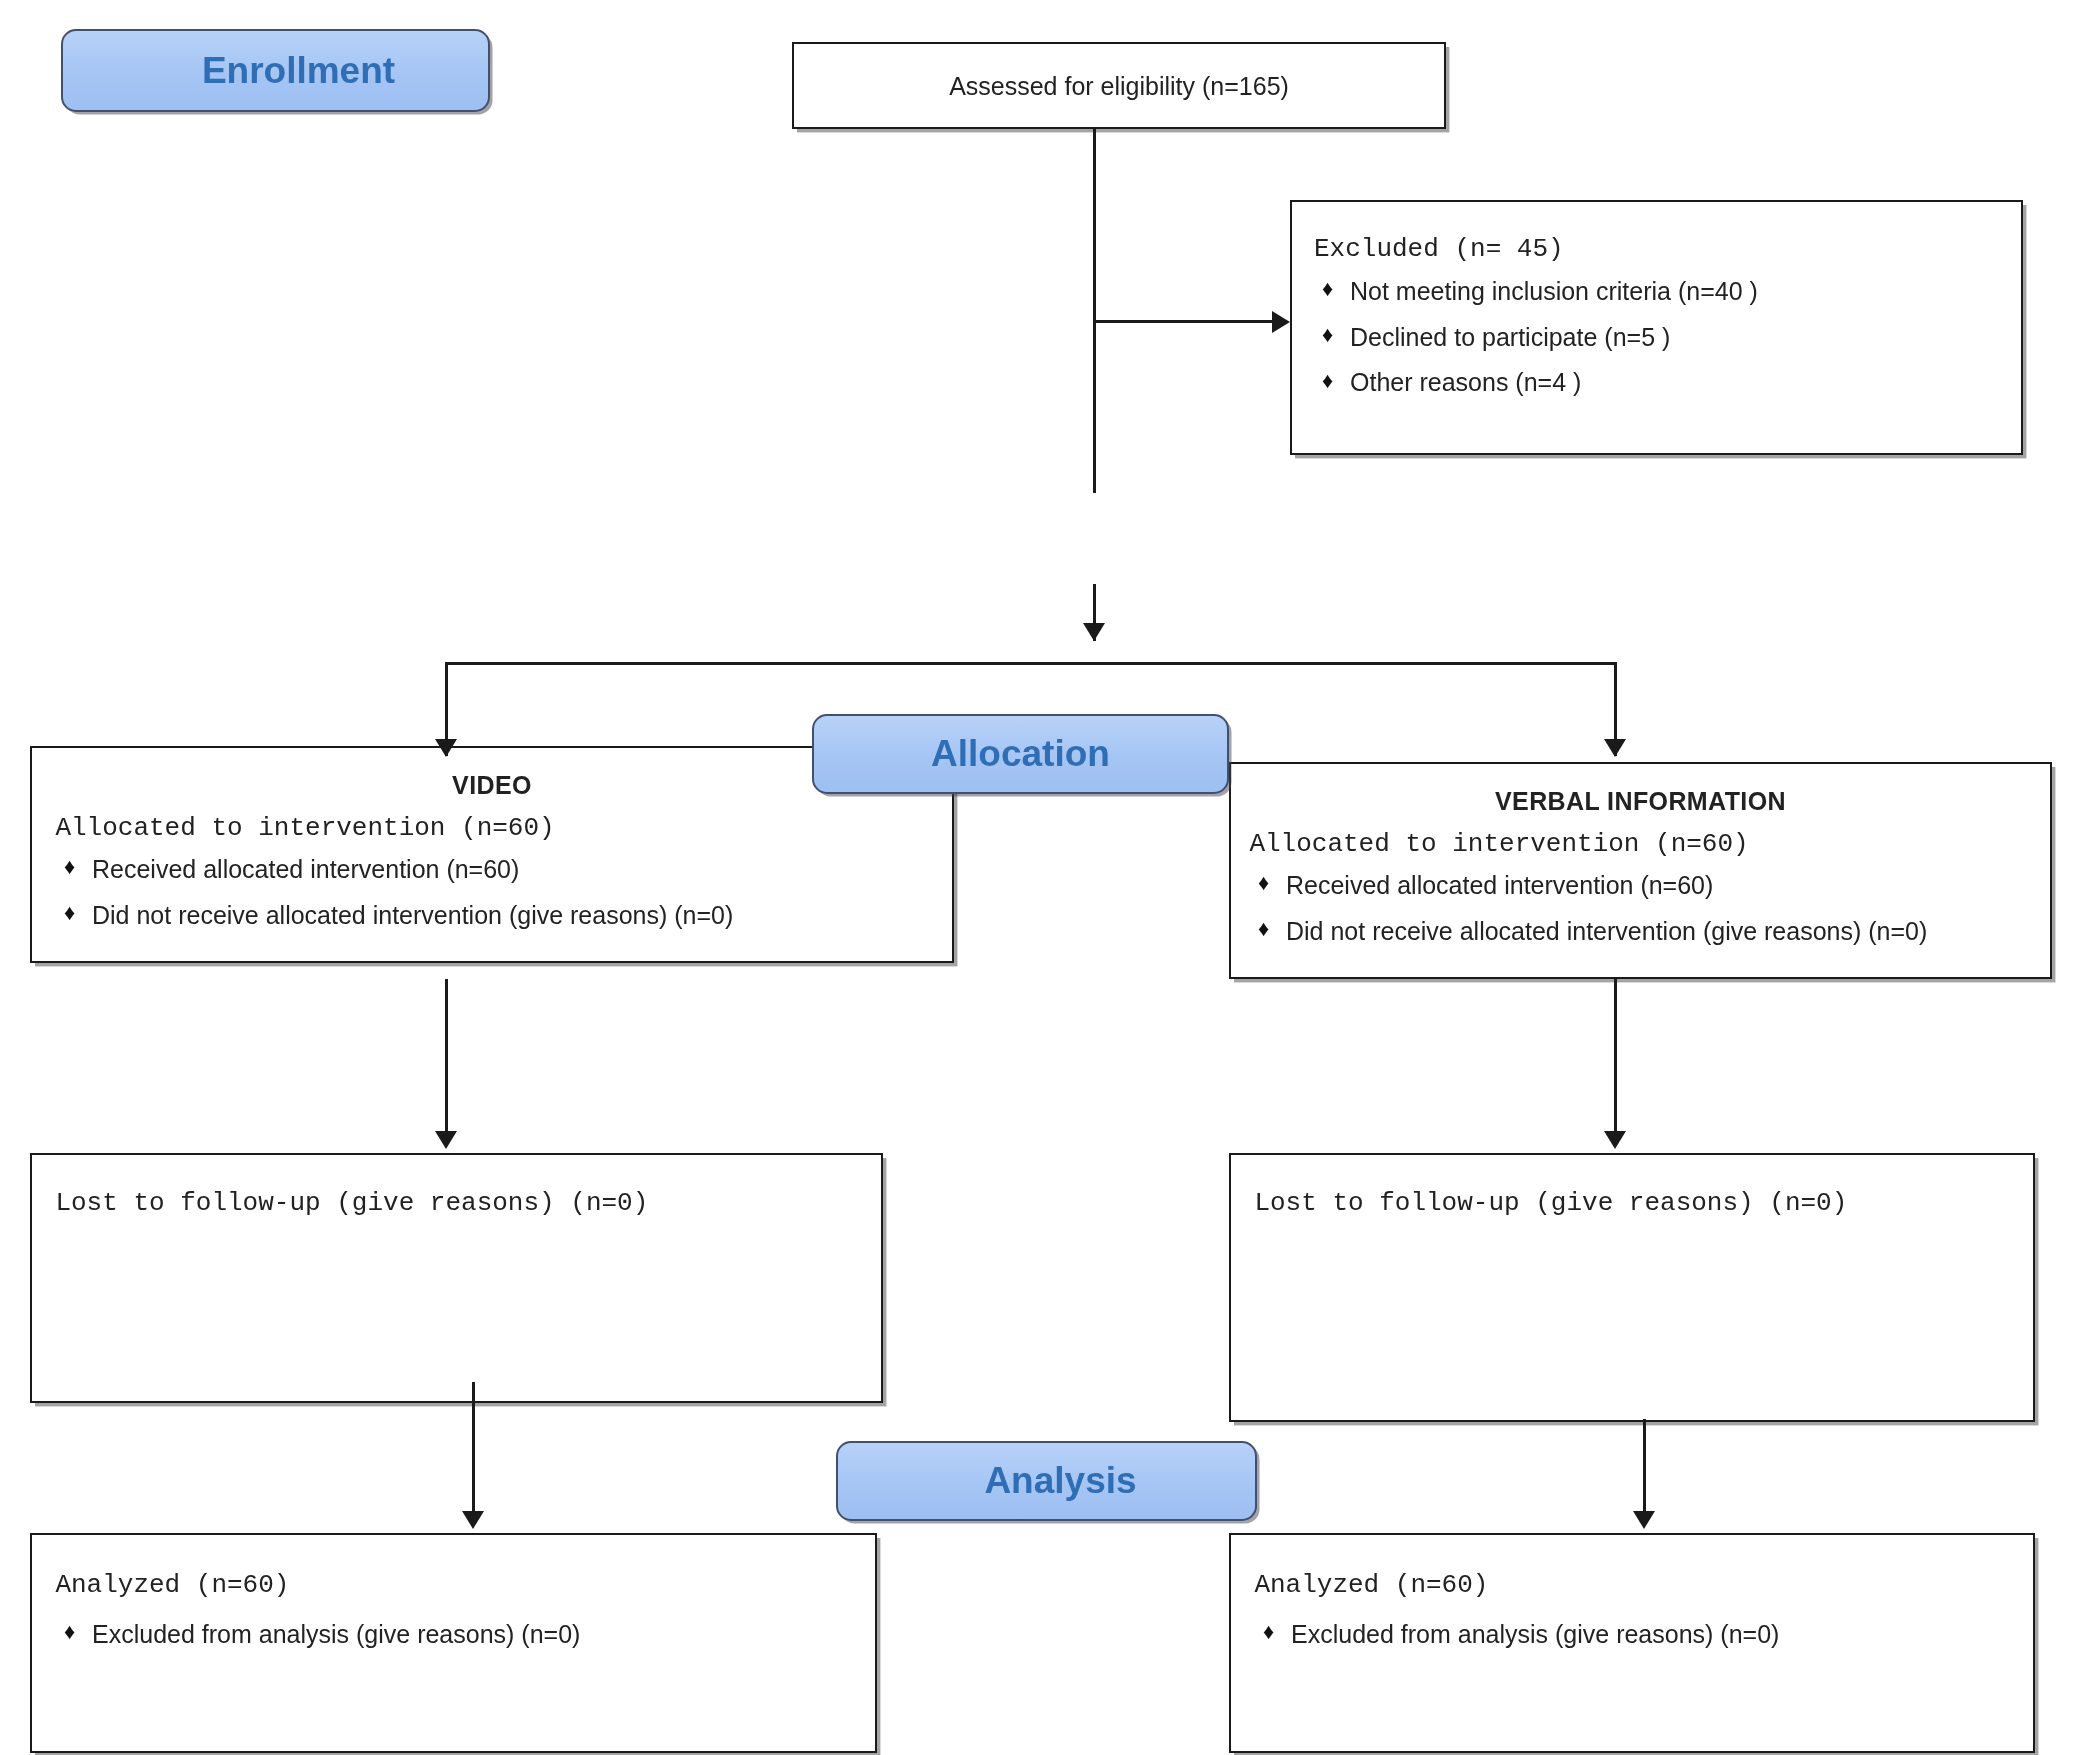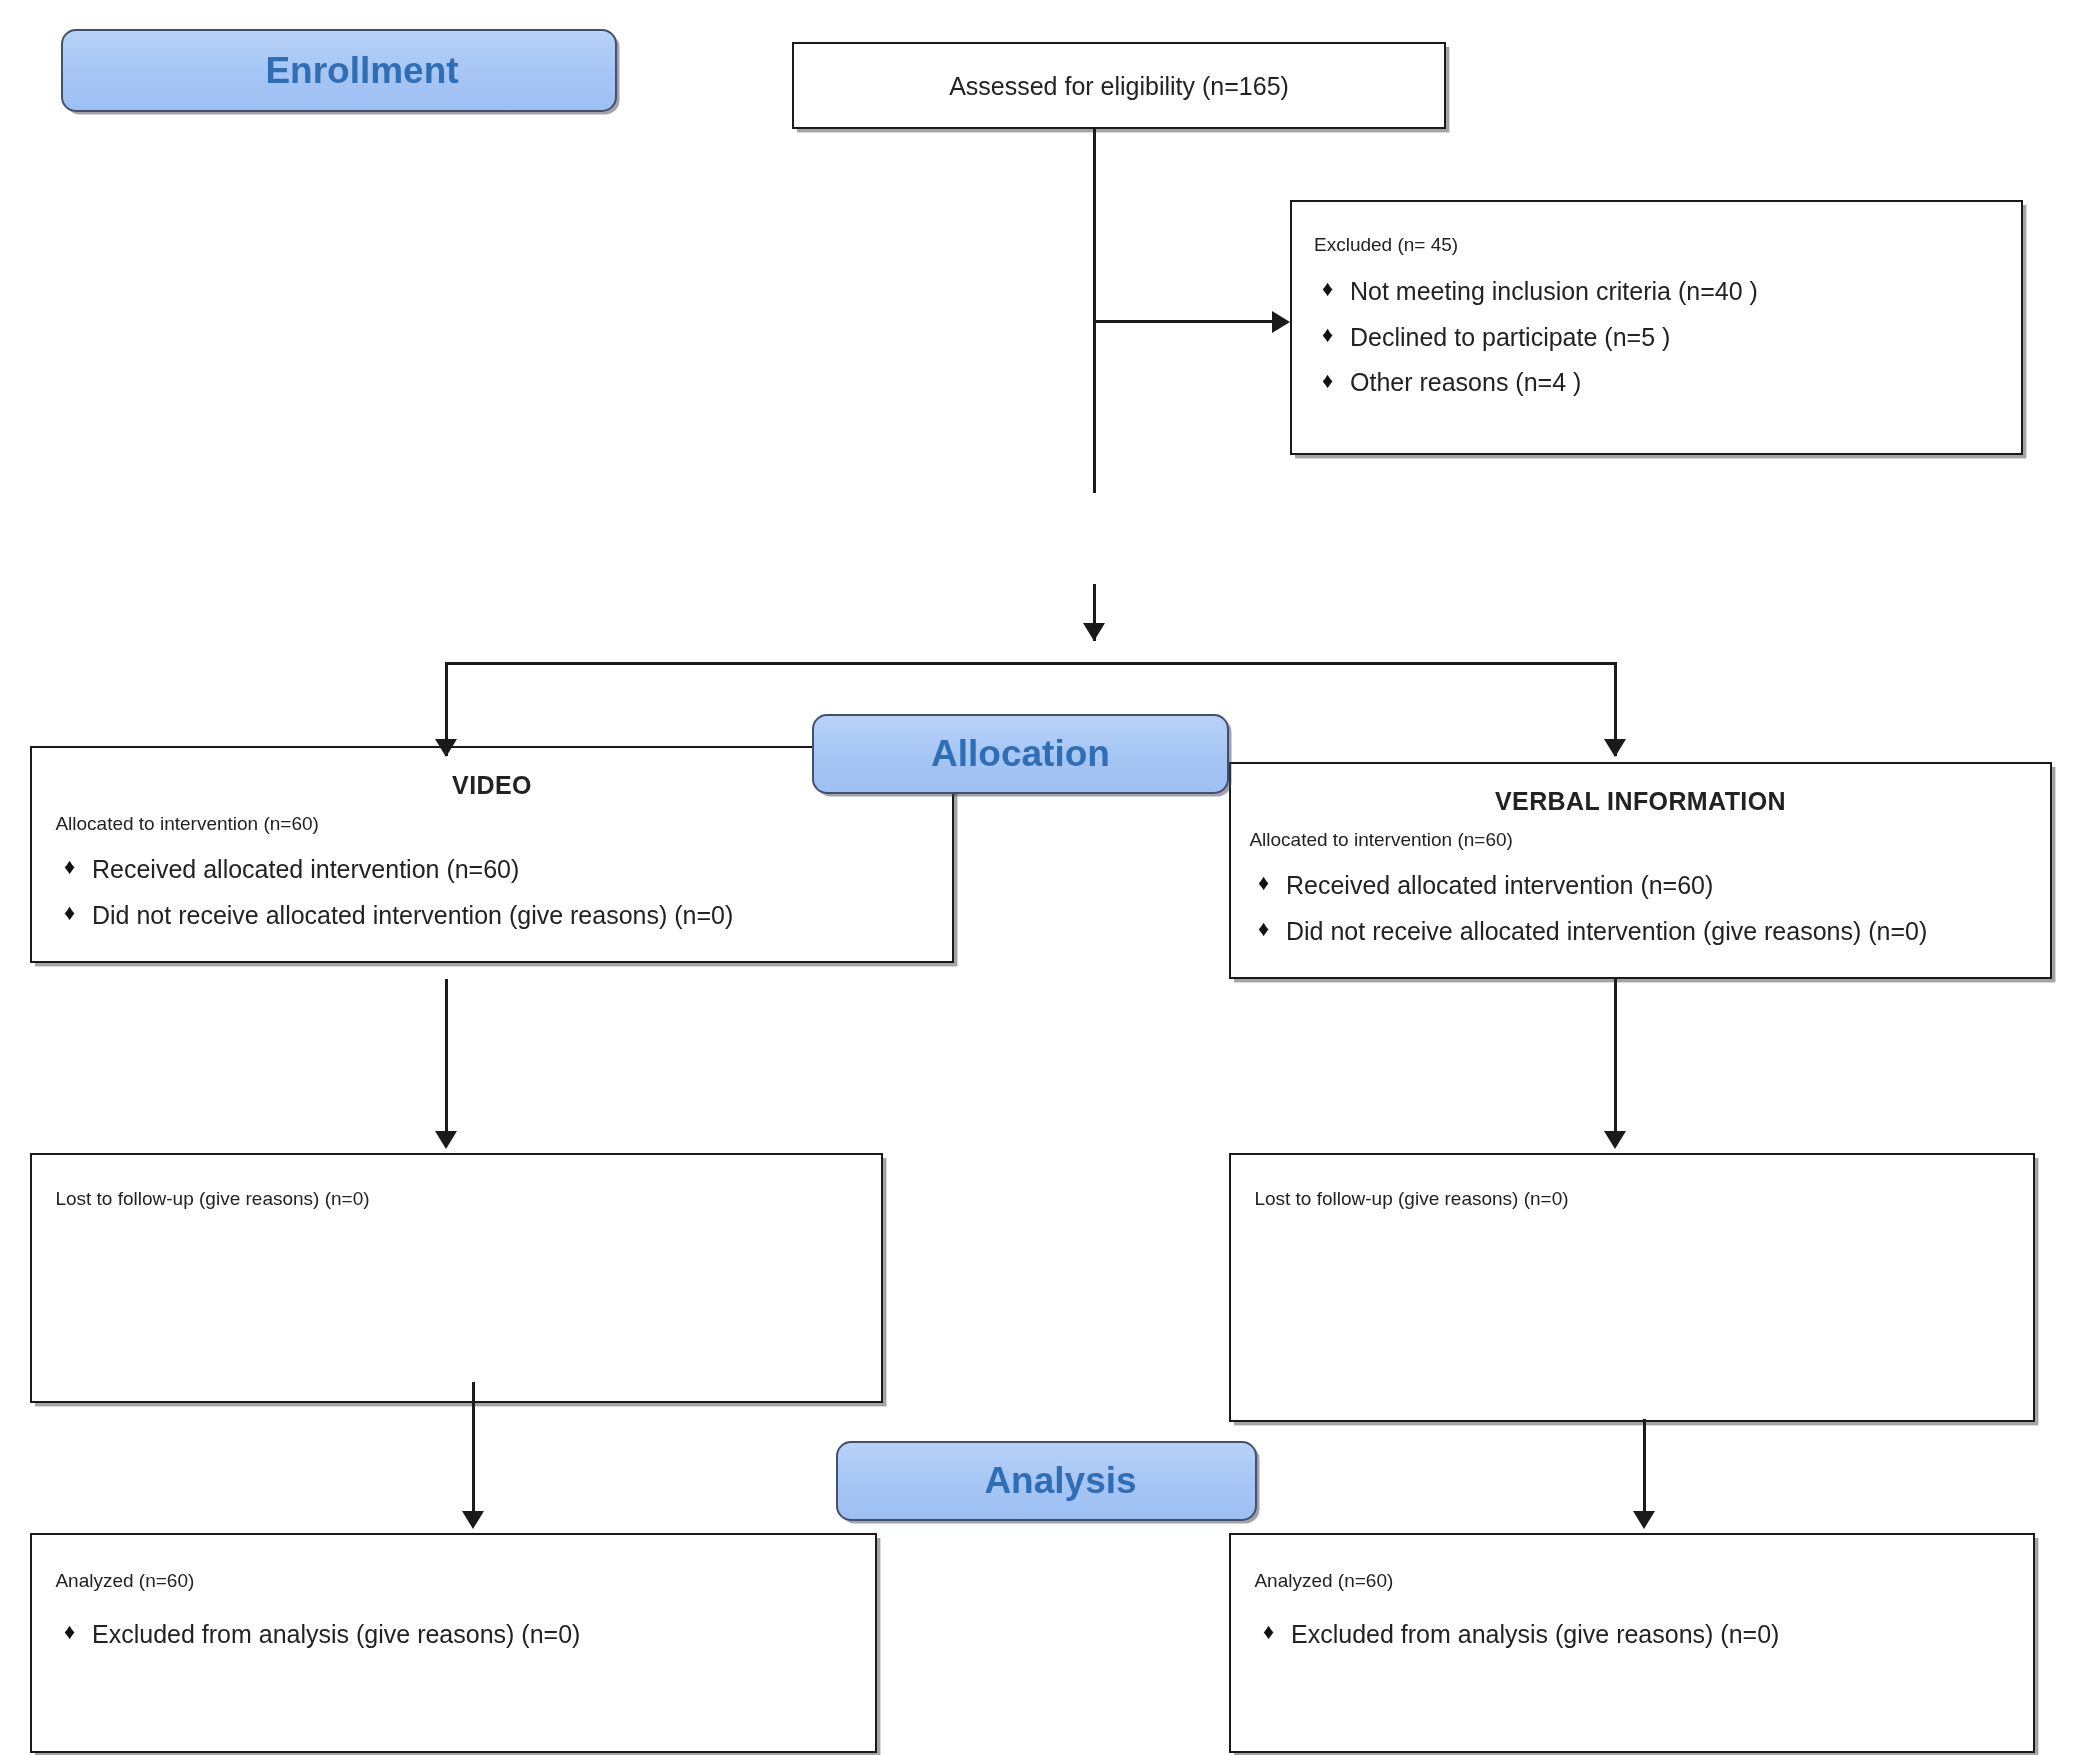--- a/index.html
+++ b/index.html
@@ -22,23 +22,24 @@
   .flowbox {
     position: absolute;
     background: #ffffff;
     border: 2.5px solid #1a1a1a;
     box-sizing: border-box;
     box-shadow: 4.2px 4.2px 0 -0.8px rgba(90,90,90,0.55);
   }
   .boxtext {
     position: absolute;
     color: #222222;
-    font-size: 19px;
+    font-size: 26px;
     line-height: 1.2;
     white-space: nowrap;
+    font-family: Liberation Mono, monospace;
   }
   .centered-text {
     position: absolute;
     left: 0;
     right: 0;
     text-align: center;
     color: #222222;
     font-size: 25px;
     white-space: nowrap;
   }
@@ -118,21 +119,21 @@
     border-bottom: 11px solid transparent;
     border-left: 18.4px solid #1a1a1a;
     z-index: 6;
   }
 </style>
 </head>
 <body>
 
 <div id="canvas">
 
-  <div class="stage-badge" style="left:61px; top:29px; width:556px; height:83px;padding-left:46px;">
+  <div class="stage-badge" style="left:61px; top:29px; width:429px; height:83px;padding-left:46px;">
     <span>Enrollment</span>
   </div>
 
   <div class="flowbox" style="left:792px; top:42px; width:654px; height:87px;">
     <div class="centered-text" style="top:28px;">Assessed for eligibility (n=165)</div>
   </div>
 
   <div class="vline" style="left:1093px; top:129px; height:364px;"></div>
 
   <div class="hline" style="left:1093px; top:320px; width:184px;"></div>

